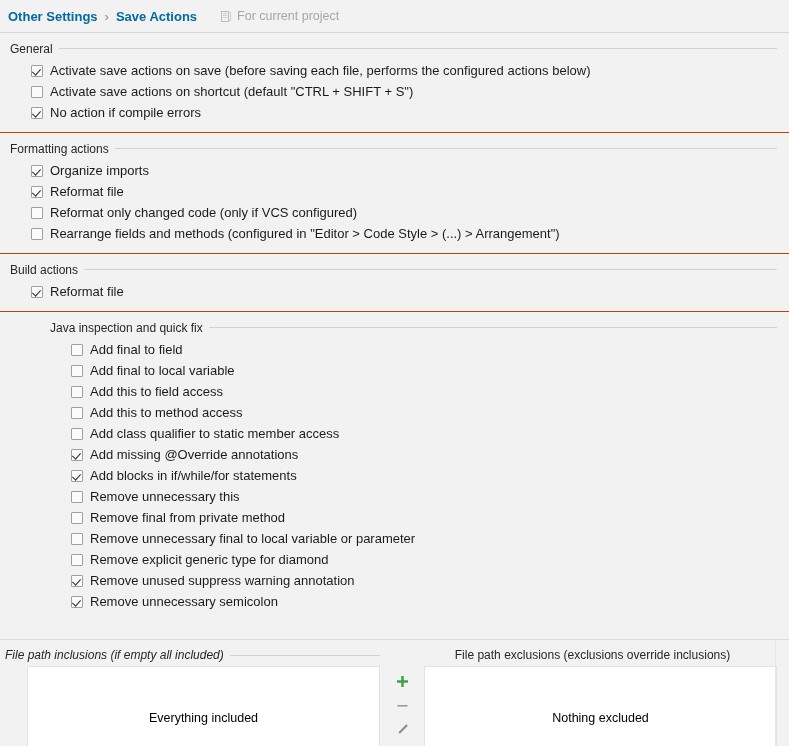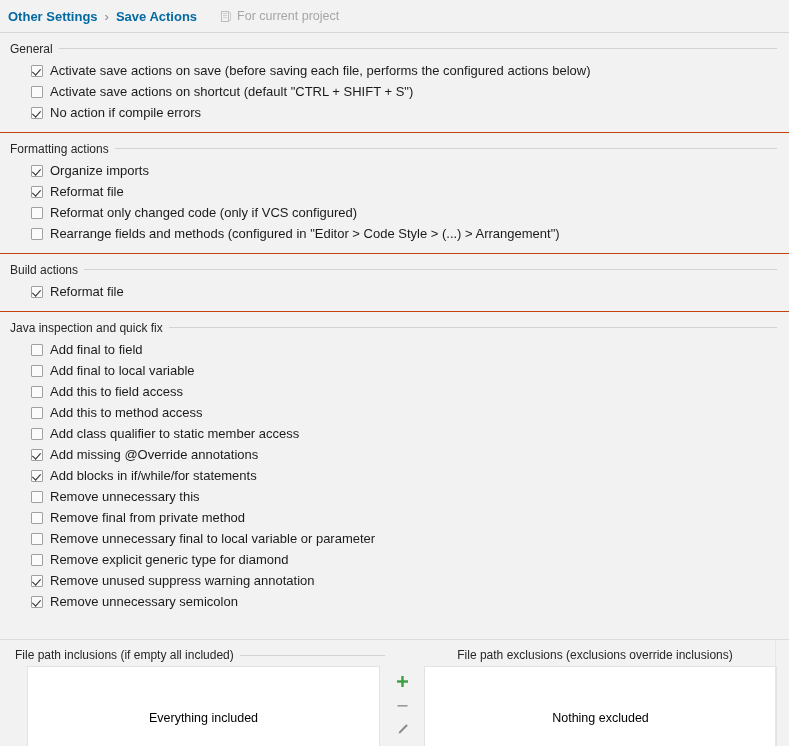--- a/index.html
+++ b/index.html
@@ -54,21 +54,21 @@
     display: inline-block;
     flex: 0 0 auto;
   }
   
   .section {
     box-sizing: border-box;
     padding: 0;
     background: #f2f2f2;
     border-bottom: 1px solid #c2410c;
   }
-  .section:last-of-type { border-bottom: none; }
+  .section:last-of-type { border-bottom: none; margin-left: 40px; }
   .sec-title-row {
     display: flex;
     align-items: center;
     padding: 9px 0 0 10px;
     height: 22px;
     box-sizing: border-box;
   }
   .sec-title {
     font-size: 12px;
     color: #272727;
@@ -132,21 +132,21 @@
     height: 22px;
     align-items: center;
     padding-top: 4px;
   }
   .paths-title-block {
     display: flex;
     align-items: center;
     flex: 1 1 50%;
     min-width: 0;
   }
-  .paths-title-block.left { padding-left: 15px; }
+  .paths-title-block.left { padding-left: 5px; font-style: italic; }
   .paths-title-block.right { padding-left: 10px; flex-direction: column; }
   .paths-title {
     font-size: 12px;
     color: #272727;
     white-space: nowrap;
     padding-right: 6px;
   }
   .paths-body {
     display: flex;
     height: 80px;

